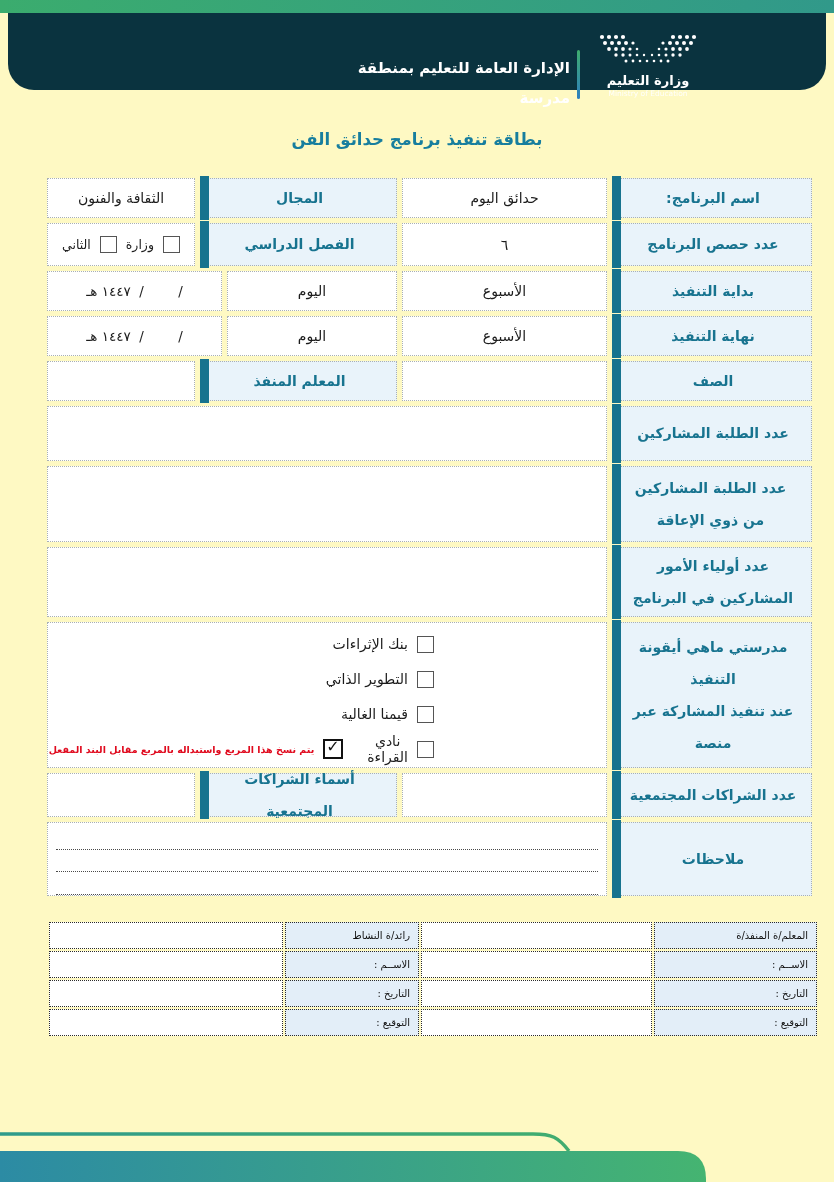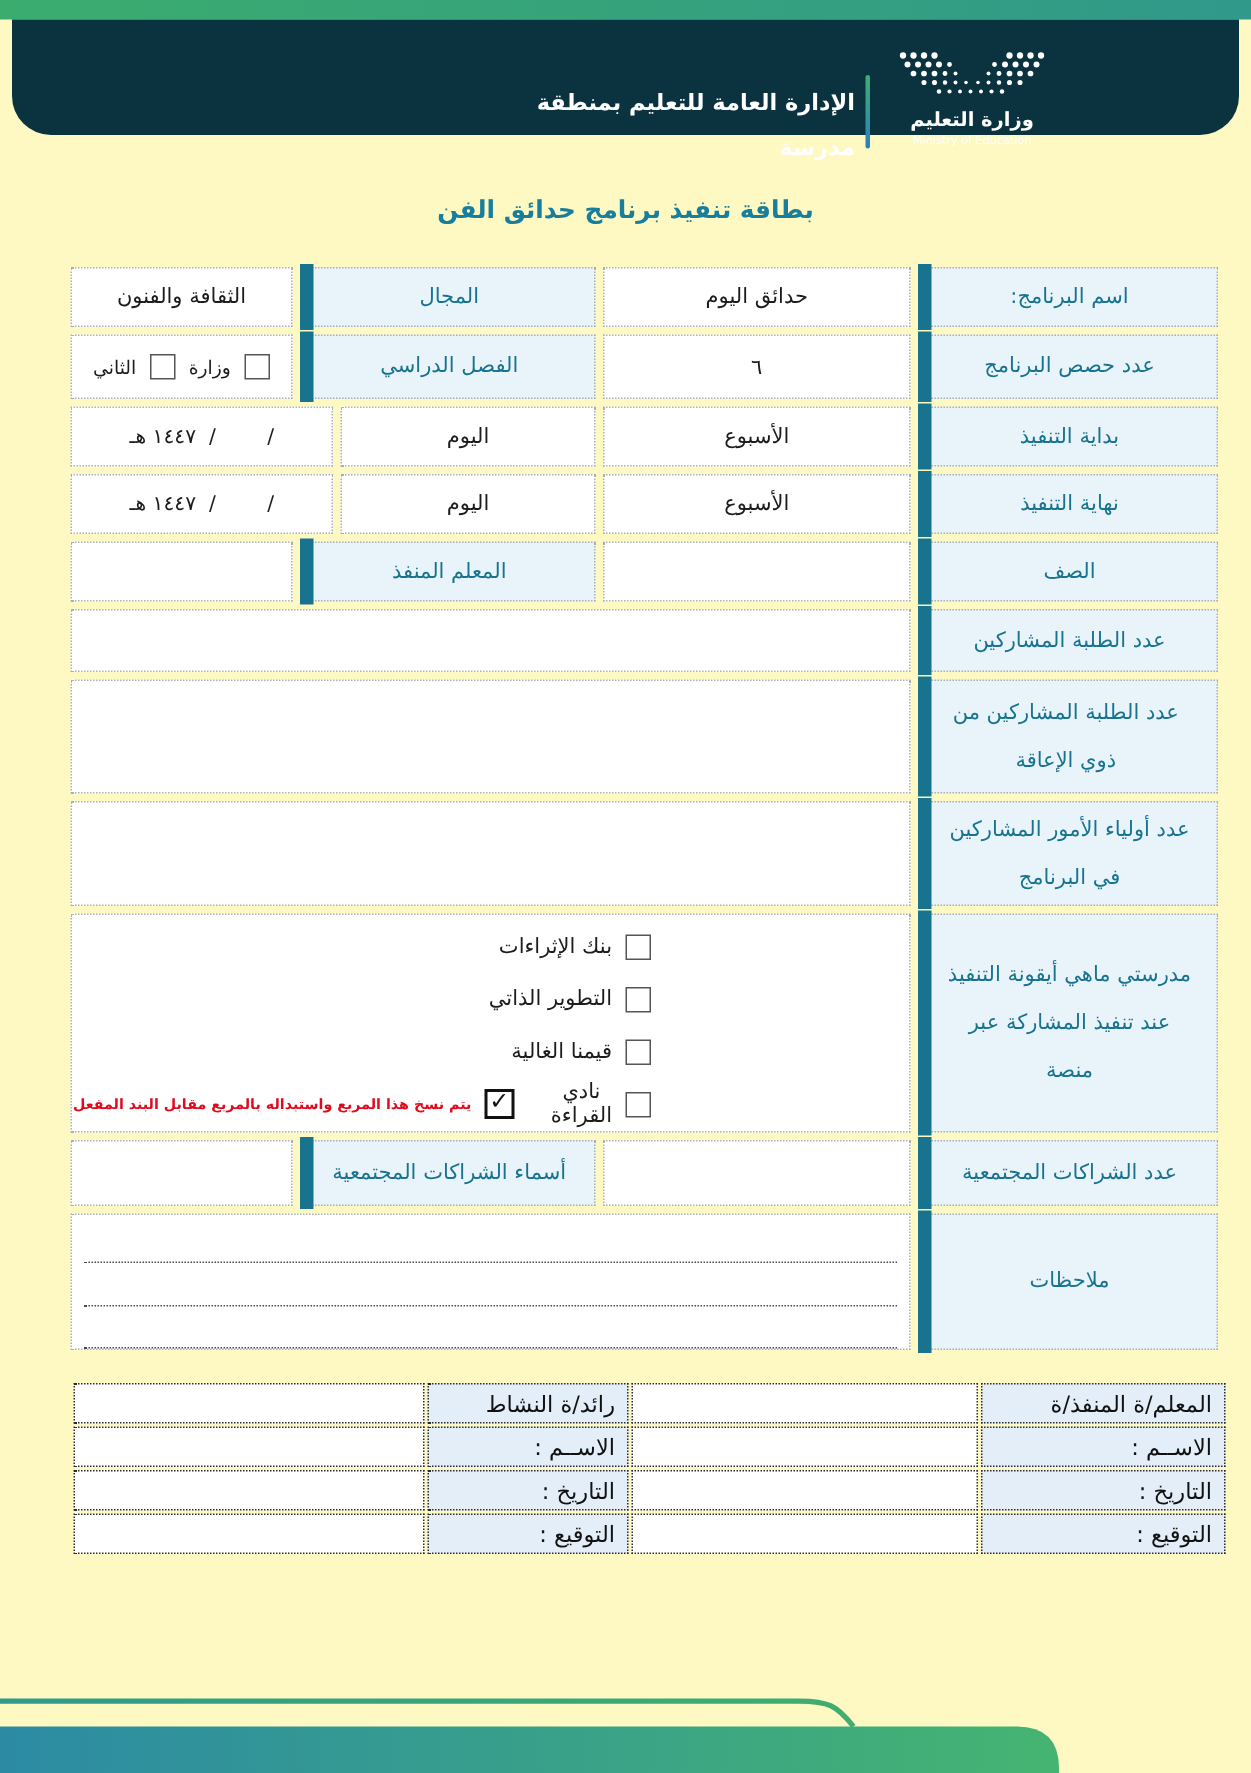--- a/index.html
+++ b/index.html
@@ -20,48 +20,48 @@
   .logo-en{font-size:7.5px;margin-top:1px;opacity:.95;}
   
   .title{position:absolute;top:130px;left:0;width:834px;text-align:center;
          font-size:16.5px;font-weight:bold;color:#177e9e;}
   
   .tbl{position:absolute;top:178px;right:22px;width:765px;direction:rtl;}
   .row{display:flex;gap:5px;margin-bottom:5px;}
   .cell{border:1.5px dotted #a8b0b5;background:#fff;box-sizing:border-box;position:relative;
         display:flex;align-items:center;justify-content:center;
         font-size:14px;color:#1c1c1c;text-align:center;}
-  .lab{background:#e9f3fa;color:#17738f;font-weight:normal;line-height:2.3;padding:0 14px 0 16px;}
+  .lab{background:#e9f3fa;color:#17738f;font-weight:bold;line-height:2.3;padding:0 14px 0 16px;}
   .lab::before{content:"";position:absolute;left:-1.5px;top:-3px;bottom:-3px;width:9px;
                background:#17738e;z-index:2;}
   .c-label{width:200px;} .c-val{width:205px;} .c-mid{width:197px;} .c-small{width:148px;}
   .c-day{width:170px;} .c-date{width:175px;} .c-wide{width:560px;}
-  .h40{height:40px;} .h43{height:43px;} .h42{height:42px;} .h76{height:76px;padding-left:11px;}
-  .h70{height:70px;} .h146{height:146px;} .h44{height:44px;} .h94{height:91px;}
+  .h40{height:40px;} .h43{height:43px;} .h42{height:55px;} .h76{height:76px;padding-left:11px;}
+  .h70{height:70px;} .h146{height:146px;} .h44{height:44px;} .h94{height:74px;}
   .pre{white-space:pre;font-size:13.5px;}
   .cb{width:15px;height:15px;border:1.6px solid #555;background:#fff;flex:none;}
   .sem{gap:9px;font-size:12.5px;}
   
   .pbox{flex-direction:column;align-items:flex-start;justify-content:space-between;
         padding:11px 172px 8px 8px;}
   .pitem{display:flex;align-items:center;gap:9px;height:20px;}
   .cbx{width:16px;height:16px;border:2px solid #111;background:#fff;flex:none;position:relative;}
   .cbx::after{content:"\2713";position:absolute;top:-4px;left:1px;font-size:16px;
               font-weight:bold;color:#111;}
   .rednote{font-size:9.5px;font-weight:bold;color:#e00a1e;white-space:nowrap;}
   .gap12{width:6px;flex:none;}
   
   .notesbox{flex-direction:column;align-items:stretch;justify-content:flex-start;
             padding:4px 8px 0 8px;}
   .nline{height:29px;border-bottom:1.6px dotted #4a4a4a;}
   
   .sig{position:absolute;top:922px;right:17px;width:770px;direction:rtl;}
   .srow{display:flex;gap:2px;margin-bottom:2px;}
   .scell{border:1.6px dotted #2b2b2b;box-sizing:border-box;height:27px;background:#fff;
-         display:flex;align-items:center;font-size:15px;color:#111;text-align:right;}
+         display:flex;align-items:center;font-size:10px;color:#111;text-align:right;}
   .slab{background:#e3eef8;justify-content:flex-start;padding-right:8px;}
   .s1{width:163px;} .s2{width:231px;} .s3{width:134px;} .s4{width:234px;}
   
   .footer-svg{position:absolute;left:0;bottom:0;width:834px;height:62px;display:block;}
 </style>
 </head>
 <body>
 
 <div class="page">
 

